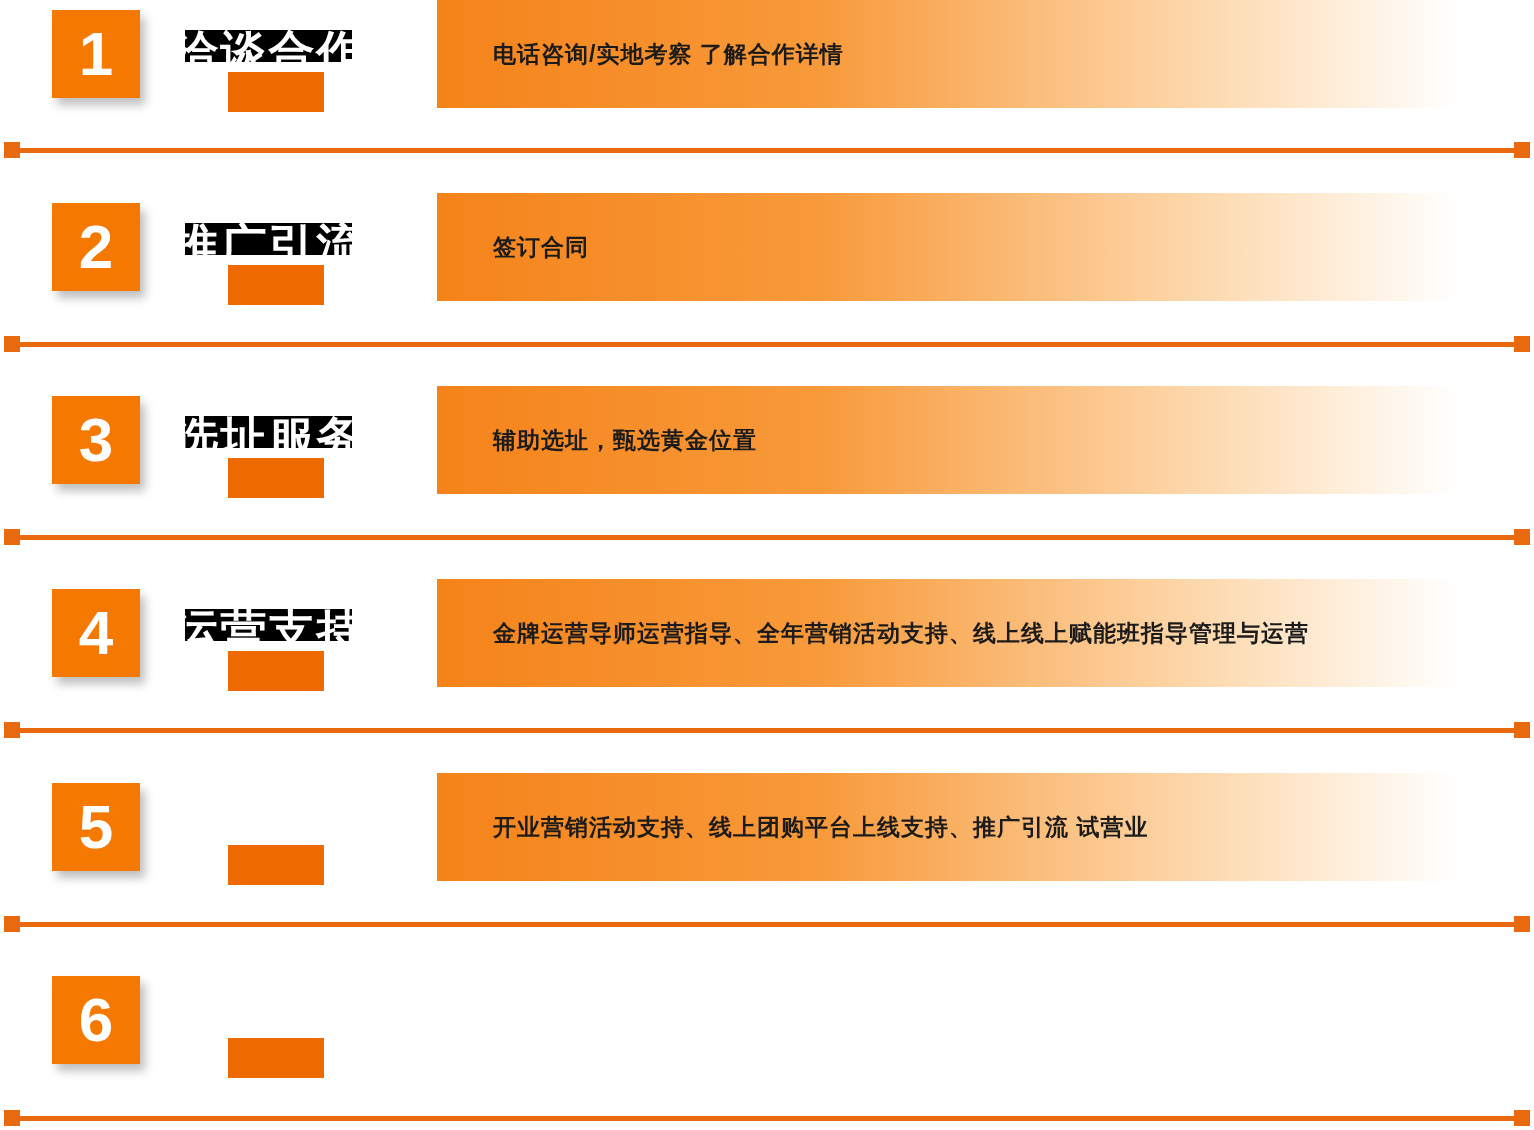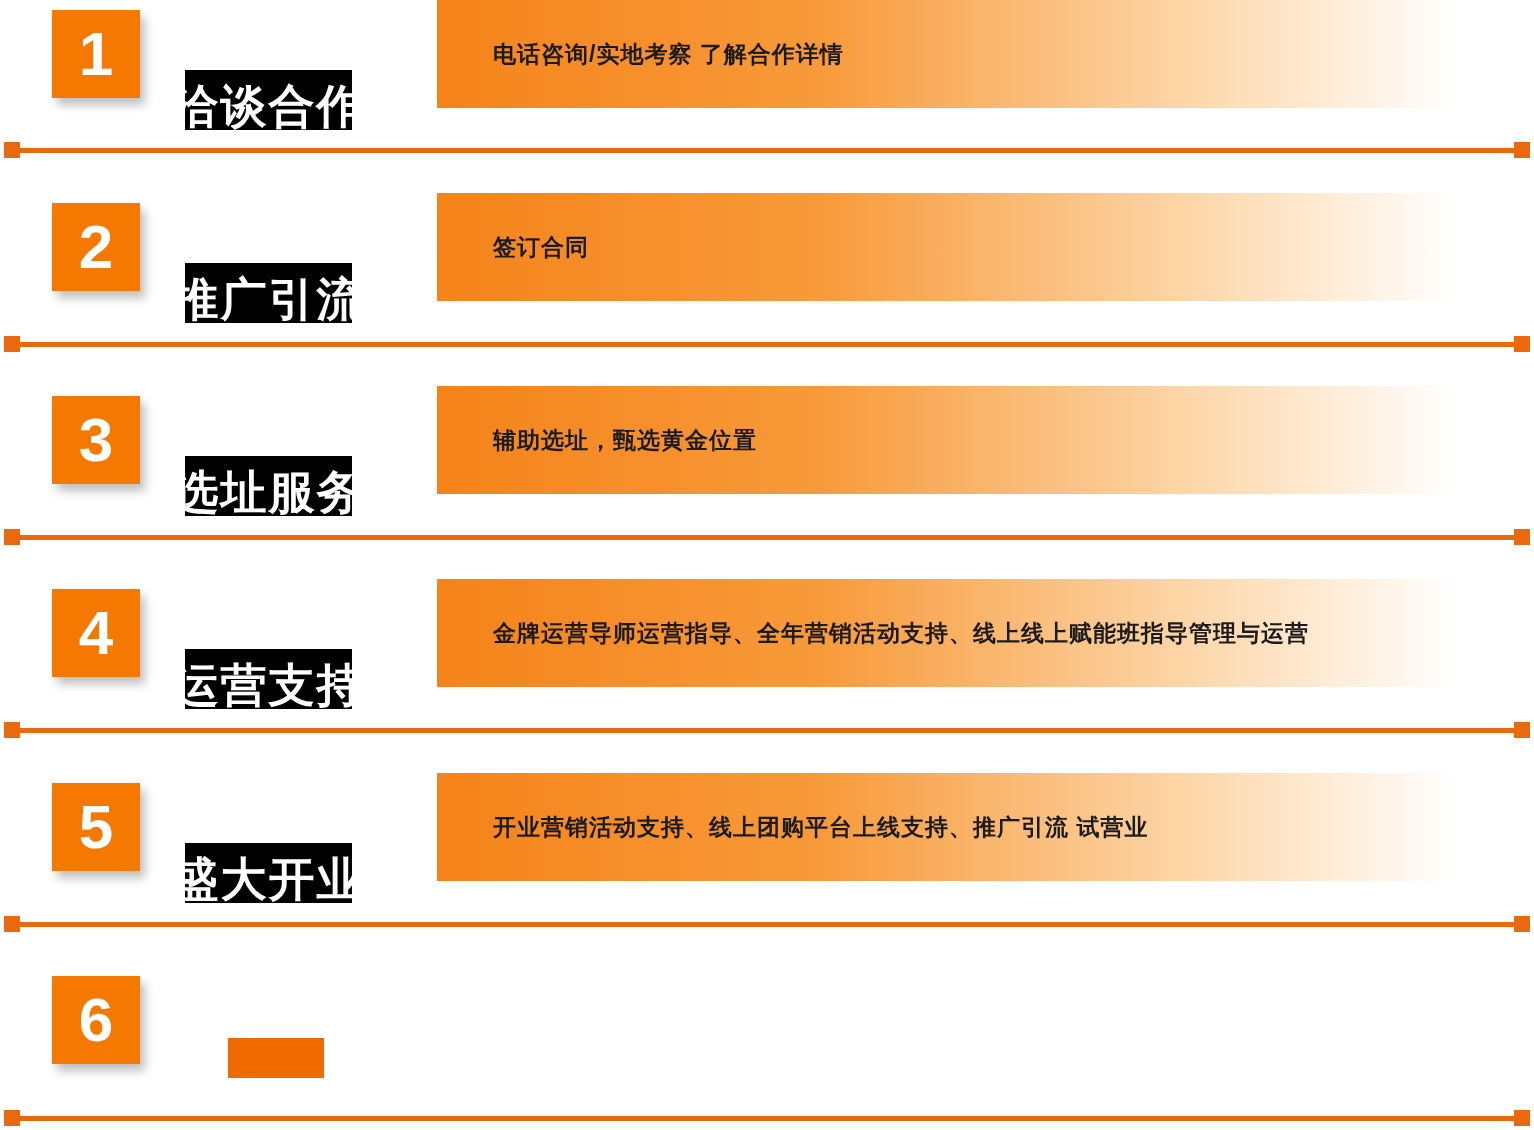--- a/index.html
+++ b/index.html
@@ -63,27 +63,26 @@
     top: 72px;
     width: 96px;
     height: 40px;
     background: #ef6a00;
   }
   .label-box {
     position: absolute;
     left: 185px;
     top: 30px;
     width: 167px;
-    height: 60px;
+    height: 32px;
     background: #000000;
     overflow: hidden;
     display: flex;
     align-items: center;
     justify-content: center;
-    margin-top: 40px;
   }
   .label-box span {
     color: #ffffff;
     font-size: 46px;
     font-weight: 800;
     line-height: 46px;
     letter-spacing: 2px;
     white-space: nowrap;
     transform: translateY(6px);
   }
@@ -189,23 +188,20 @@
   </div>
 
   <section class="step" style="top:773px">
     <div class="bar">
       <span class="desc">开业营销活动支持、线上团购平台上线支持、推广引流 试营业</span>
     </div>
     <div class="num">
       <span>5</span>
     </div>
     <div class="label-under"></div>
-    <div class="label-box">
-      <span>盛大开业</span>
-    </div>
   </section>
   <div class="divider" style="top:916px">
     <span class="line"></span>
     <span class="sq left"></span>
     <span class="sq right"></span>
   </div>
 
   <section class="step" style="top:966px">
     <div class="num">
       <span>6</span>

